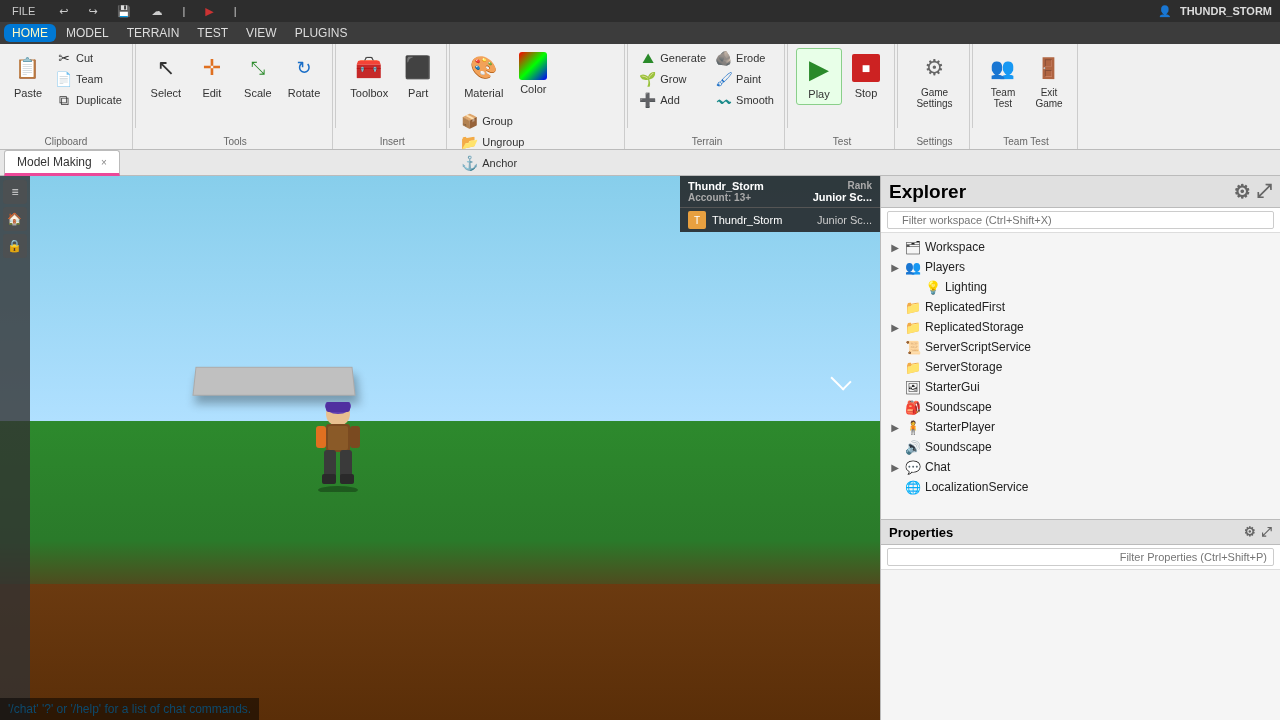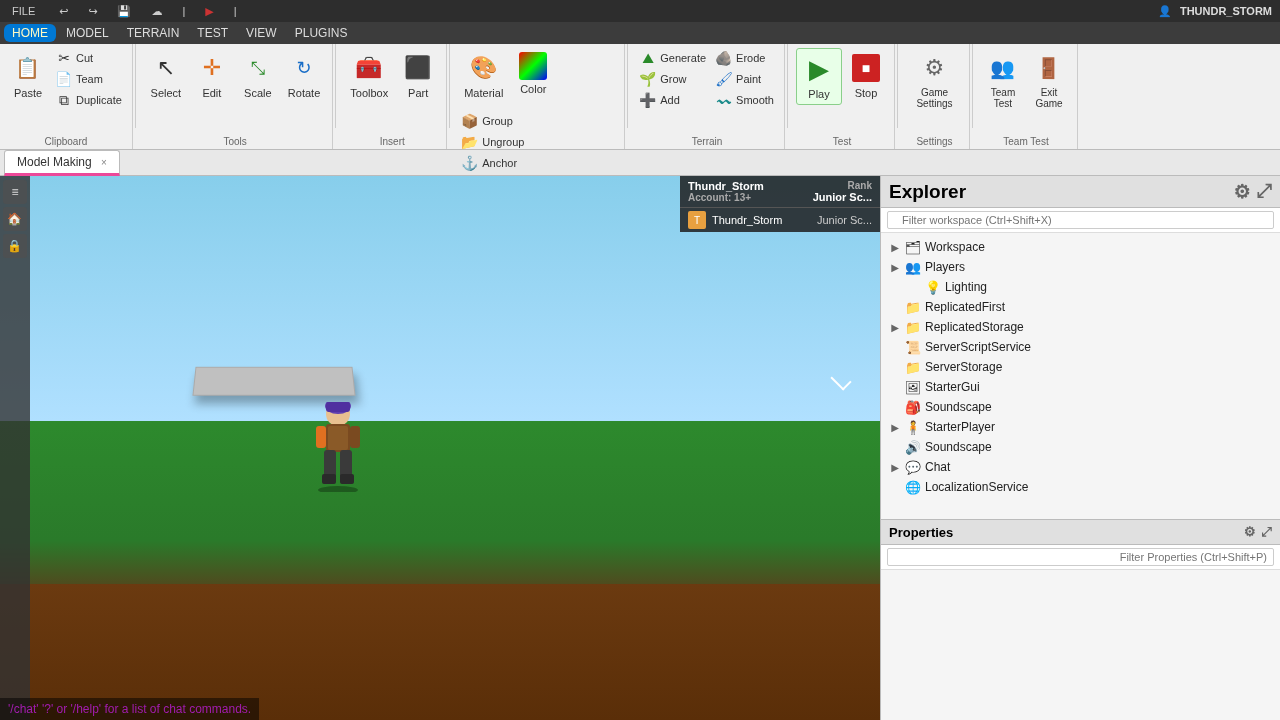--- a/index.html
+++ b/index.html
@@ -195,21 +195,21 @@
       justify-content: center;
       font-size: 10px;
     }
 
     
     #chat-overlay {
       position: absolute;
       bottom: 0;
       left: 0;
       background: rgba(0,0,0,0.5);
-      color: #a21caf;
+      color: #0c4a6e;
       font-size: 12px;
       padding: 4px 8px;
       max-width: 500px;
     }
 
     
     .terrain-ground {
       position: absolute;
       bottom: 0;
       left: 0;

